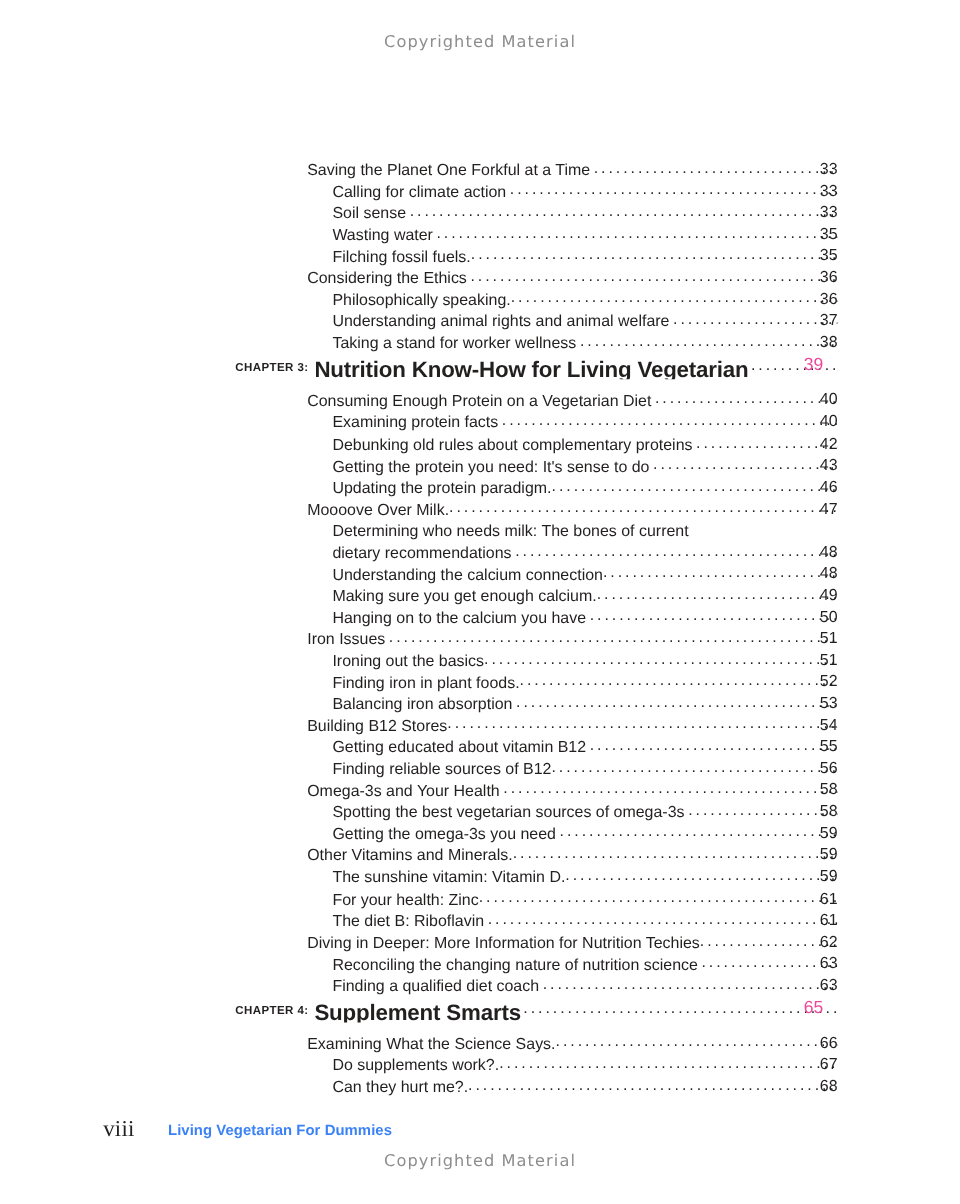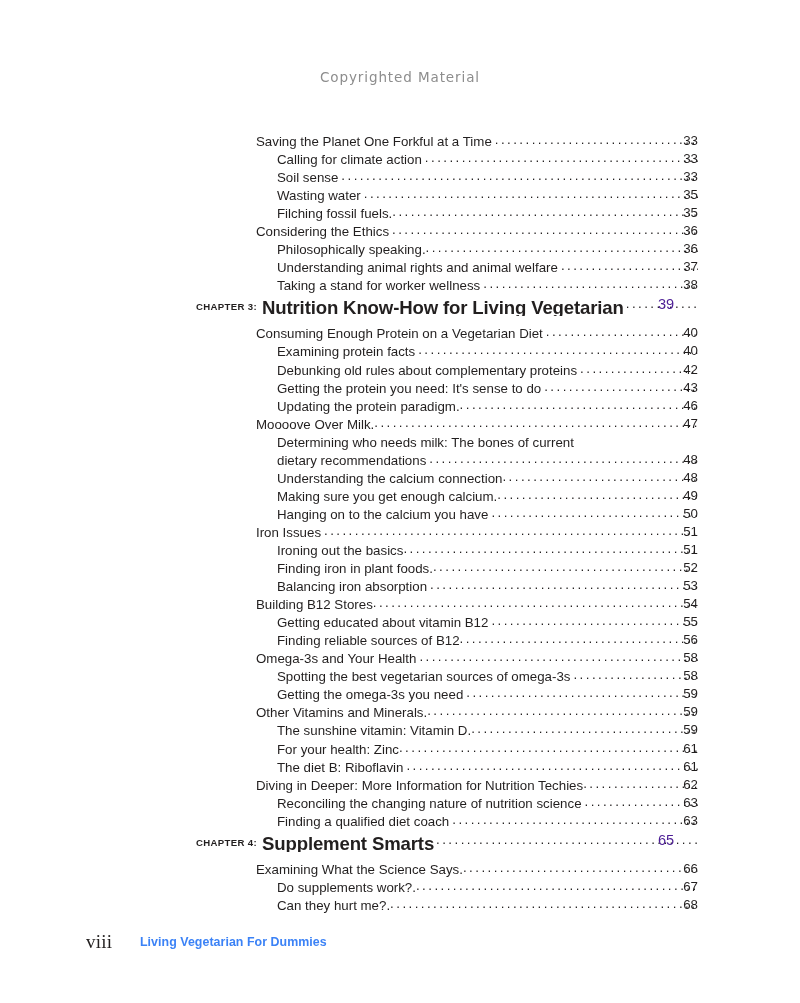--- a/index.html
+++ b/index.html
@@ -25,21 +25,20 @@
   .copymark {
     position: absolute;
     left: 0;
     width: 800px;
     text-align: center;
     font-family: "DejaVu Sans", sans-serif;
     font-size: 13.5px;
     letter-spacing: 0.9px;
     color: #8d8d8d;
     white-space: nowrap;
-    margin-top: 42px;
   }
   .copymark.top { top: 27px; }
   .copymark.bottom { top: 960px; }
 
   
   .toc {
     position: absolute;
     left: 0;
     top: 94px;
     width: 800px;
@@ -147,23 +146,23 @@
     letter-spacing: 2.45px;
     font-size: 13.3px;
     color: #221f1f;
     white-space: nowrap;
   }
   .chpageno {
     position: absolute;
     right: 102px;
     width: 40px;
     top: 2px;
-    text-align: left;
+    text-align: center;
     font-size: 14.6px;
-    color: #4c1d95;
+    color: #ec4899;
   }
 
   
   .footer {
     position: absolute;
     left: 0;
     top: 931px;
     width: 800px;
     height: 24px;
   }

